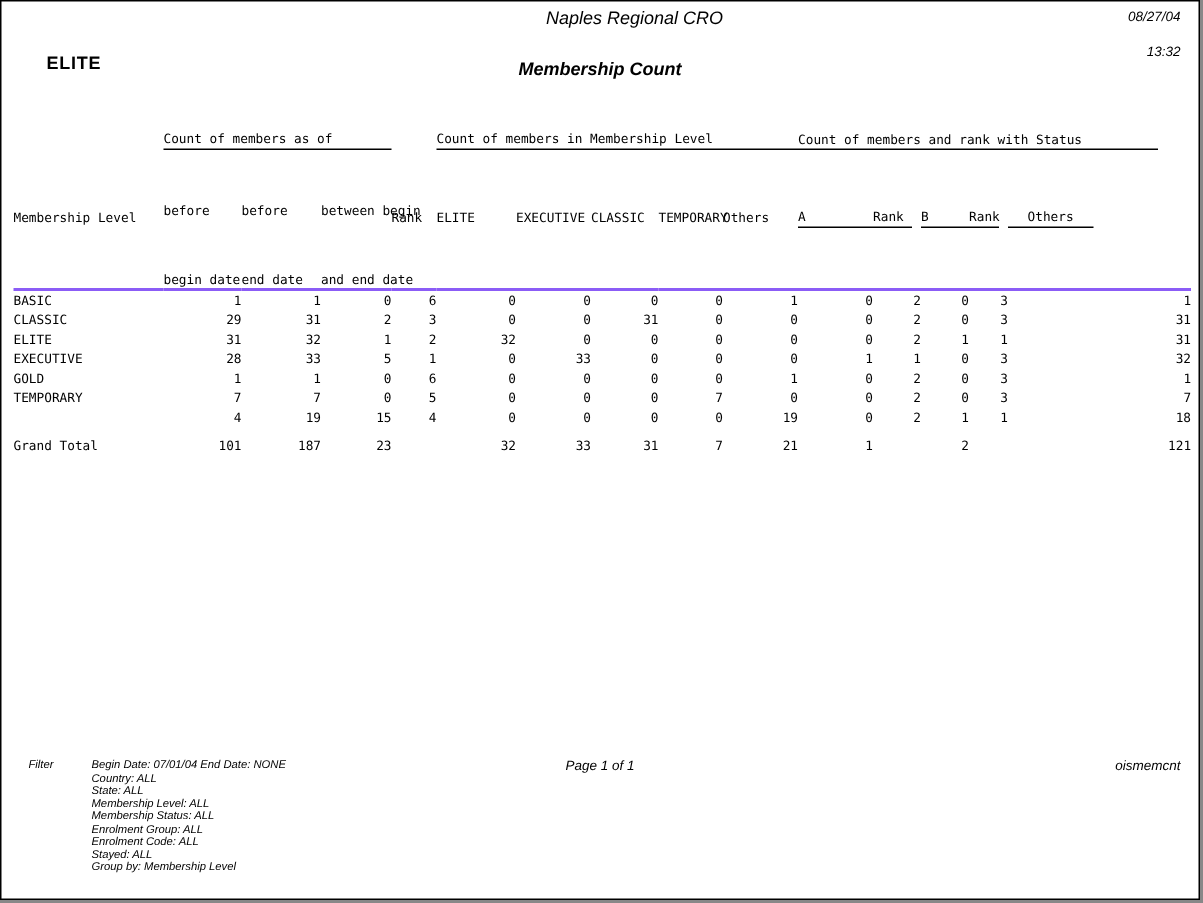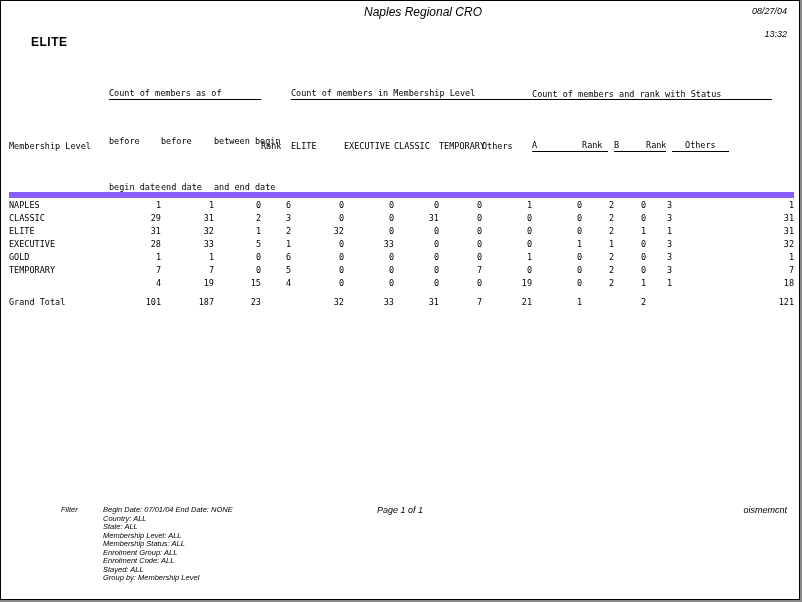--- a/index.html
+++ b/index.html
@@ -60,54 +60,55 @@
   .report-table th { font-weight:normal; white-space:nowrap; text-align:left; vertical-align:middle; }
   .group-row th { height:13px; vertical-align:bottom; padding-bottom:1px; }
   .g-underline { border-bottom:1px solid #000; }
   .g3 {
     background-image:linear-gradient(#000,#000);
     background-repeat:no-repeat;
     background-size:calc(100% - 22px) 1px;
     background-position:left bottom;
     padding-right:22px;
   }
-  .sub-row th { height:26px; border-bottom:6px solid #8b5cf6; }
+  .sub-row th { height:26px; border-bottom:2px solid #8b5cf6; }
   .sub-row th.lbl { text-align:left; vertical-align:middle; }
   .two-line span { display:block;margin-top:36px; }
   .ul-full  { display:block; border-bottom:1px solid #000; padding-bottom:1px; }
   .ul-gap   { display:block; border-bottom:1px solid #000; padding-bottom:1px; margin-right:6px; }
   .others-cell { text-align:right; }
   .ul-inline { display:inline-block; border-bottom:1px solid #000; padding:0 13px 1px; margin-right:4px; }
 
   .report-table td { height:13px; text-align:right; white-space:nowrap; vertical-align:middle; }
   .report-table td.row-label { text-align:left; }
   .spacer-row td { height:6px; }
 
   
   .footer-filter {
     position:absolute; left:18px; top:505px;
     display:flex; font-style:italic; font-size:7.5px; line-height:8.5px;
   }
-  .filter-label { width:24px; margin-right:18px;margin-left:42px; }
+  .filter-label { width:24px; margin-right:18px; }
   .page-number {
     position:absolute; left:0; right:0; top:504px;
     text-align:center; font-style:italic; font-size:9px;
   }
   .report-id {
     position:absolute; right:12px; top:504px;
     font-style:italic; font-size:9px;
   }
 </style>
 </head>
 <body>
 
 <div class="page">
 
   <div class="property-name">ELITE</div>
   <div class="report-title">Naples Regional CRO</div>
+  <div class="report-subtitle">Membership Count</div>
   <div class="run-date">08/27/04</div>
   <div class="run-time">13:32</div>
 
   <table class="report-table">
     <colgroup>
       <col style="width:100px">
         <col style="width:52px">
         <col style="width:53px">
         <col style="width:47px">
         <col style="width:30px">
@@ -160,21 +161,21 @@
             <span class="ul-full">B</span>
           </th>
         <th>
             <span class="ul-gap">Rank</span>
           </th>
         <th class="others-cell"><span class="ul-inline">Others</span></th>
       </tr>
     </thead>
     <tbody>
       <tr>
-        <td class="row-label">NAPLES</td>
+        <td class="row-label">BASIC</td>
         <td>1</td>
           <td>1</td>
           <td>0</td>
           <td>6</td>
         <td>0</td>
           <td>0</td>
           <td>0</td>
           <td>0</td>
           <td>1</td>
         <td>0</td>

